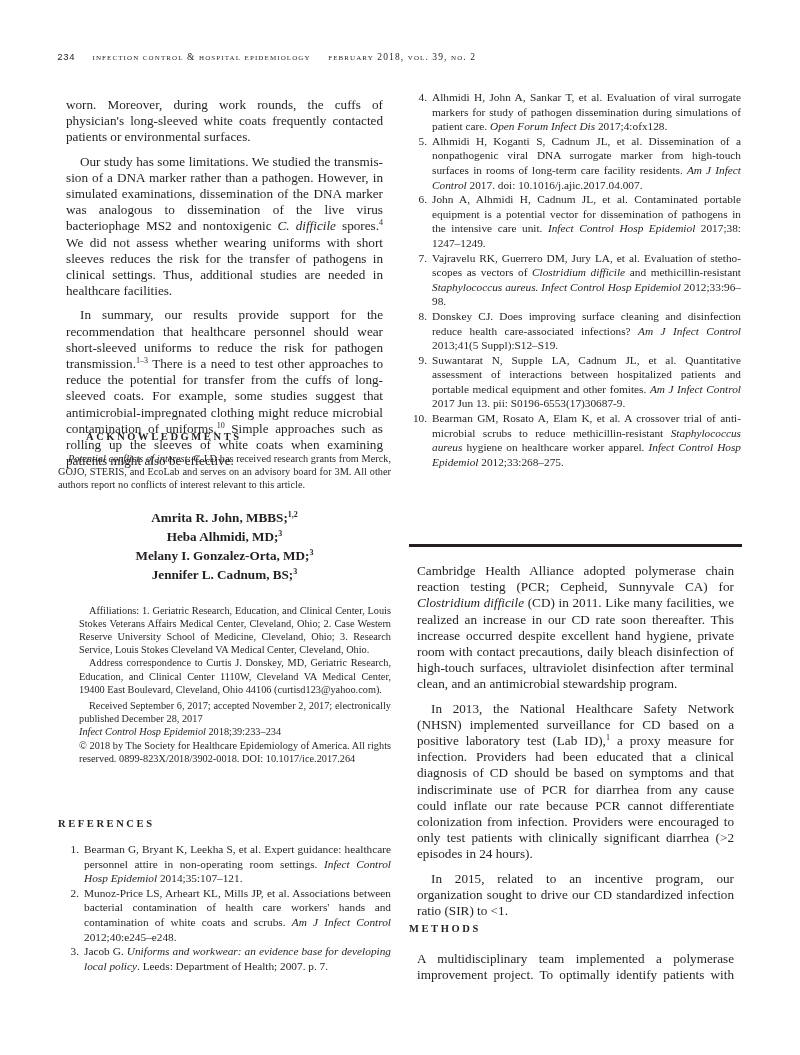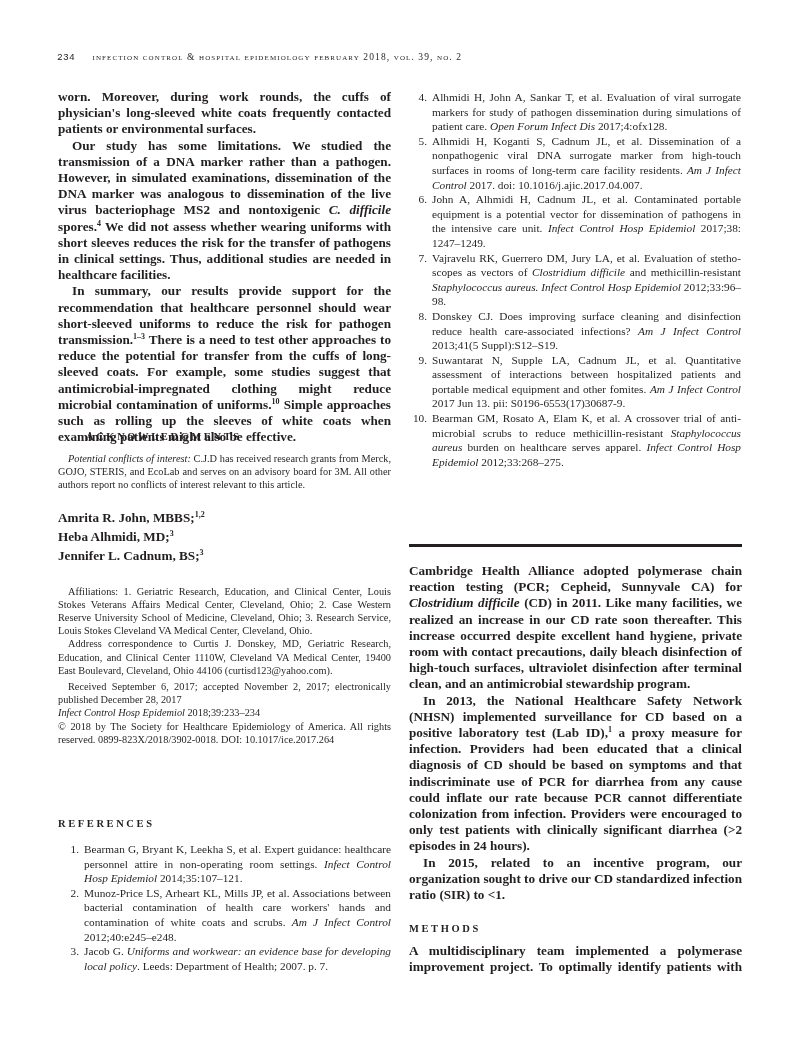--- a/index.html
+++ b/index.html
@@ -7,46 +7,45 @@
     width: 800px; height: 1055px; position: relative; overflow: hidden;
     font-family: "Liberation Serif", "DejaVu Serif", serif;
     color: #231f20;
   }
   .running-head {
     position: absolute; left: 57px; top: 52px;
     font-size: 9.5px; letter-spacing: 1.1px; white-space: nowrap;
     font-variant: small-caps;
   }
   .running-head .pg { margin-right: 14px; letter-spacing: 0.3px; font-family: Liberation Mono, monospace; }
-  .running-head .journal { text-transform: lowercase; font-variant: small-caps; }
+  .running-head .journal { margin-right: 14px; text-transform: lowercase; font-variant: small-caps; }
   .running-head .issue { text-transform: lowercase; font-variant: small-caps; }
 
   .col { position: absolute; top: 89px; width: 333px; }
   .col.left { left: 58px; }
   .col.right { left: 409px; }
 
   .body-p {
-    margin: 0; font-size: 13.2px; line-height: 16.2px; text-align: justify;
+    margin: 8px; font-size: 13.2px; line-height: 16.2px; text-align: justify;
     hyphens: manual;
-    font-weight: bold;
   }
   .body-p.indent { text-indent: 14px; }
   .body-p.noindent { text-indent: 0; }
   sup { font-size: 8px; line-height: 0; vertical-align: 5px; }
 
   .section-head {
     font-size: 10.5px; letter-spacing: 2.6px; margin: 0;
     text-transform: uppercase;
   }
   .small-p {
     margin: 0; font-size: 10.3px; line-height: 13.2px; text-align: justify;
   }
   .small-p.indent { text-indent: 10px; }
 
-  .authors { text-align: left; font-weight: bold; font-size: 13.2px; line-height: 19px; margin: 0; }
+  .authors { text-align: center; font-weight: bold; font-size: 13.2px; line-height: 19px; margin: 0; }
   .authors .a { display: block; }
 
   .ref-list { margin: 0; padding: 0; list-style: none; }
   .ref-item {
     position: relative; padding-left: 21px; font-size: 11.3px; line-height: 14.6px;
     text-align: justify;
   }
   .ref-num { position: absolute; left: 0; width: 16px; text-align: right; }
 
   .article-title {
@@ -83,24 +82,25 @@
 <h3 class="section-head ack-head">Acknowledgments</h3>
 
 <div class="col left" style="top:452px;">
   <p class="small-p indent">
     <i>Potential conflicts of interest:</i><span> C.J.D has received research grants from Merck, GOJO, STERIS, and EcoLab and serves on an advisory board for 3M. All other authors report no conflicts of interest relevant to this article.</span>
   </p>
 
   <div class="authors" style="margin-top:16px;">
     <span class="a"><span>Amrita R. John, MBBS;</span><sup>1,2</sup></span>
     <span class="a"><span>Heba Alhmidi, MD;</span><sup>3</sup></span>
+    <span class="a"><span>Melany I. Gonzalez-Orta, MD;</span><sup>3</sup></span>
     <span class="a"><span>Jennifer L. Cadnum, BS;</span><sup>3</sup></span>
   </div>
 
-  <div style="margin-top:20px;">
+  <div style="margin-top:20px;margin-left:21px;">
     <p class="small-p indent">Affiliations: 1. Geriatric Research, Education, and Clinical Center, Louis Stokes Veterans Affairs Medical Center, Cleveland, Ohio; 2. Case Western Reserve University School of Medicine, Cleveland, Ohio; 3. Research Service, Louis Stokes Cleveland VA Medical Center, Cleveland, Ohio.</p>
     <p class="small-p indent">Address correspondence to Curtis J. Donskey, MD, Geriatric Research, Education, and Clinical Center 1110W, Cleveland VA Medical Center, 19400 East Boulevard, Cleveland, Ohio 44106 (curtisd123@yahoo.com).</p>
     <p class="small-p indent" style="margin-top:3px;">Received September 6, 2017; accepted November 2, 2017; electronically published December 28, 2017</p>
     <p class="small-p">
       <i>Infect Control Hosp Epidemiol</i><span> 2018;39:233–234</span>
     </p>
     <p class="small-p">© 2018 by The Society for Healthcare Epidemiology of America. All rights reserved. 0899-823X/2018/3902-0018. DOI: 10.1017/ice.2017.264</p>
   </div>
 </div>
 
@@ -115,21 +115,21 @@
 </div>
 
 <div class="col right" style="top:90px; left:411px; width:330px;">
   <ol class="ref-list">
     <li class="ref-item"><span class="ref-num">4.</span><span>Alhmidi H, John A, Sankar T, et al. Evaluation of viral surrogate markers for study of pathogen dissemination during simulations of patient care. </span><i>Open Forum Infect Dis</i><span> 2017;4:ofx128.</span></li>
     <li class="ref-item"><span class="ref-num">5.</span><span>Alhmidi H, Koganti S, Cadnum JL, et al. Dissemination of a nonpathogenic viral DNA surrogate marker from high-touch surfaces in rooms of long-term care facility residents. </span><i>Am J Infect Control</i><span> 2017. doi: 10.1016/j.ajic.2017.04.007.</span></li>
     <li class="ref-item"><span class="ref-num">6.</span><span>John A, Alhmidi H, Cadnum JL, et al. Contaminated portable equipment is a potential vector for dissemination of pathogens in the intensive care unit. </span><i>Infect Control Hosp Epidemiol</i><span> 2017;38: 1247–1249.</span></li>
     <li class="ref-item"><span class="ref-num">7.</span><span>Vajravelu RK, Guerrero DM, Jury LA, et al. Evaluation of stetho­scopes as vectors of </span><i>Clostridium difficile</i><span> and methicillin-resistant </span><i>Staphylococcus aureus. Infect Control Hosp Epidemiol</i><span> 2012;33:96–98.</span></li>
     <li class="ref-item"><span class="ref-num">8.</span><span>Donskey CJ. Does improving surface cleaning and disinfection reduce health care-associated infections? </span><i>Am J Infect Control</i><span> 2013;41(5 Suppl):S12–S19.</span></li>
     <li class="ref-item"><span class="ref-num">9.</span><span>Suwantarat N, Supple LA, Cadnum JL, et al. Quantitative assessment of interactions between hospitalized patients and portable medical equipment and other fomites. </span><i>Am J Infect Control</i><span> 2017 Jun 13. pii: S0196-6553(17)30687-9.</span></li>
-    <li class="ref-item"><span class="ref-num">10.</span><span>Bearman GM, Rosato A, Elam K, et al. A crossover trial of anti­microbial scrubs to reduce methicillin-resistant </span><i>Staphylococcus aureus</i><span> burden on healthcare serves apparel. </span><i>Infect Control Hosp Epidemiol</i><span> 2012;33:268–275.</span></li>
+    <li class="ref-item"><span class="ref-num">10.</span><span>Bearman GM, Rosato A, Elam K, et al. A crossover trial of anti­microbial scrubs to reduce methicillin-resistant </span><i>Staphylococcus aureus</i><span> hygiene on healthcare worker apparel. </span><i>Infect Control Hosp Epidemiol</i><span> 2012;33:268–275.</span></li>
   </ol>
 </div>
 
 <div class="col right" style="top:514px;">
   <div class="title-rule" style="margin-top:30px;"></div>
   <div style="margin-top:16px;">
     <p class="body-p noindent">
       <span>Cambridge Health Alliance adopted polymerase chain reaction testing (PCR; Cepheid, Sunnyvale CA) for </span><i>Clostridium difficile</i><span> (CD) in 2011. Like many facilities, we realized an increase in our CD rate soon thereafter. This increase occurred despite excellent hand hygiene, private room with contact precautions, daily bleach disinfection of high-touch surfaces, ultraviolet disinfection after terminal clean, and an antimicrobial stewardship program.</span>
     </p>
     <p class="body-p indent">

